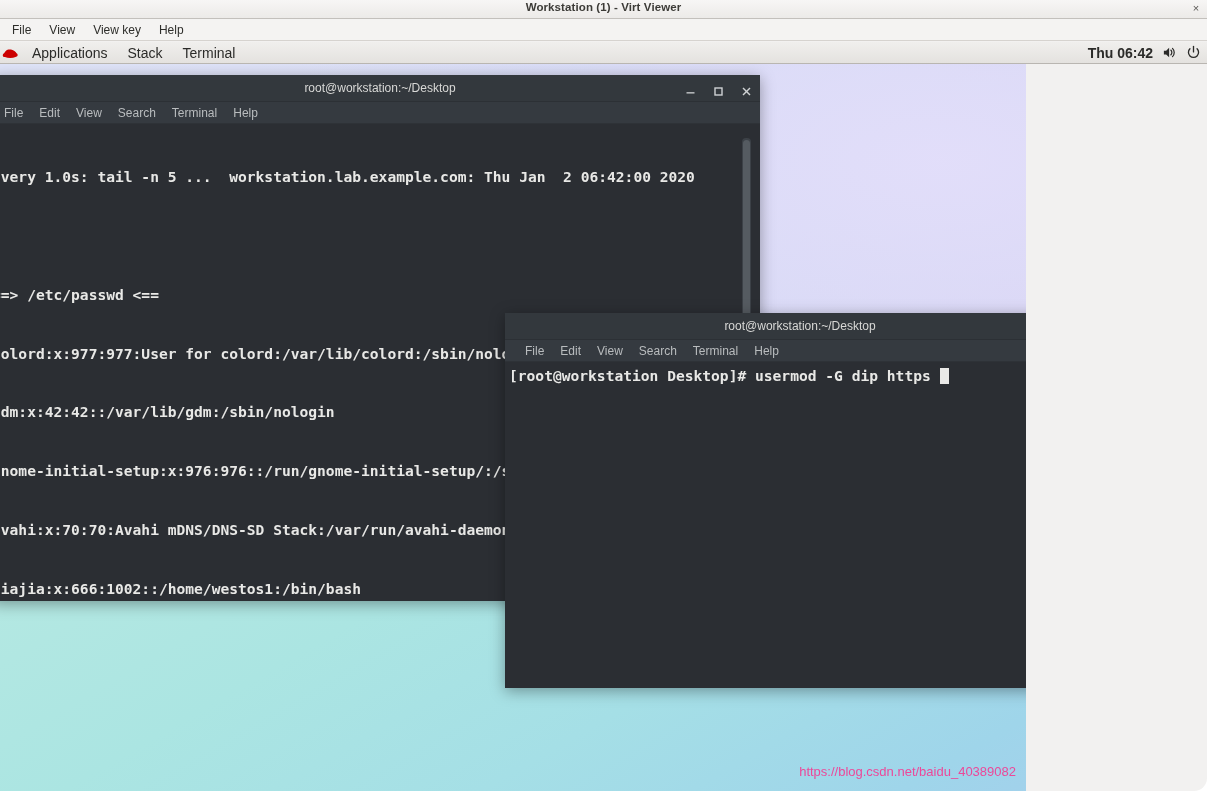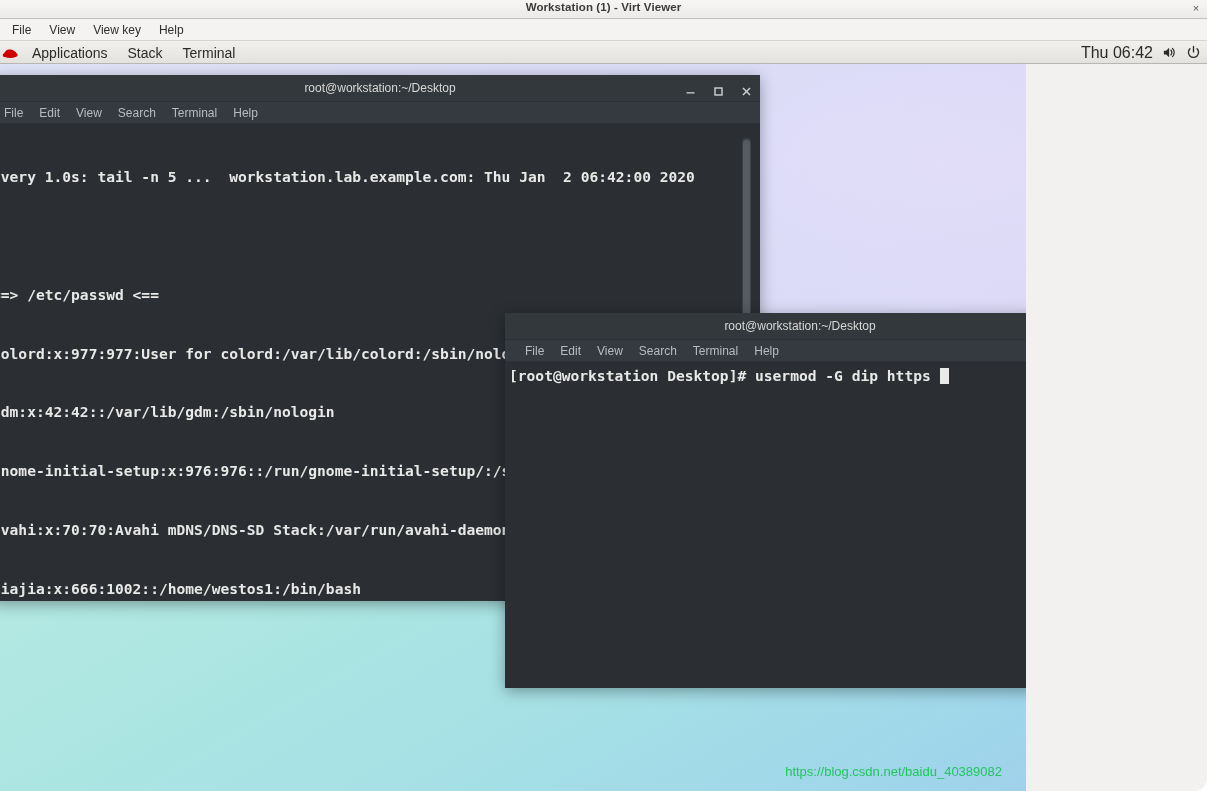--- a/index.html
+++ b/index.html
@@ -104,23 +104,24 @@
     white-space: nowrap;
   }
   #gnome-panel-right {
     margin-left: auto;
     display: flex;
     align-items: center;
     padding-right: 6px;
     gap: 9px;
   }
   #panel-clock {
-    font-size: 16px;
+    font-size: 14px;
     color: #2b2b29;
     white-space: nowrap;
+    font-weight: bold;
   }
   .panel-icon {
     width: 15px;
     height: 15px;
     display: block;
   }
 
   
   #desktop {
     position: absolute;
@@ -284,24 +285,24 @@
     display: inline-block;
     width: 9px;
     height: 16px;
     background: #e9e9e7;
     vertical-align: -3px;
   }
 
   
   #watermark {
     position: absolute;
-    right: 24px;
+    right: 10px;
     bottom: 12px;
     font-size: 13px;
-    color: #22c55e;
+    color: #ec4899;
     font-family: "Liberation Sans", sans-serif;
     white-space: nowrap;
   }
 </style>
 </head>
 <body>
 
 <div id="viewer-window">
 
   <div id="viewer-titlebar">

